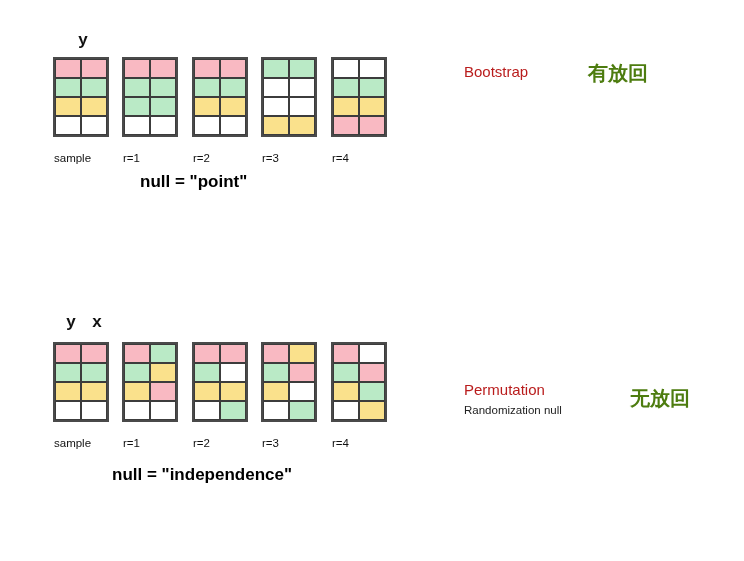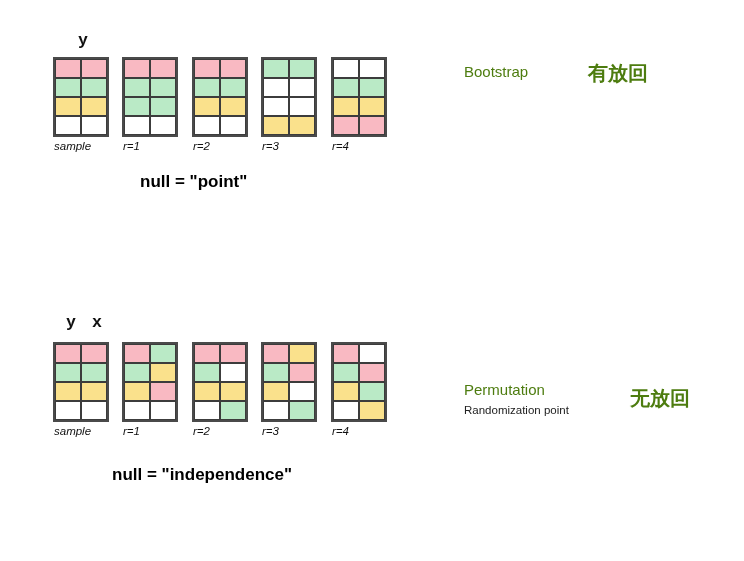--- a/index.html
+++ b/index.html
@@ -55,34 +55,33 @@
     height: 19px;
     box-sizing: border-box;
     border: 1px solid #3c3c3c;
   }
   .grid .cell.c-pink   { background: #f9b9c2; }
   .grid .cell.c-green  { background: #baeac6; }
   .grid .cell.c-yellow { background: #fae18c; }
   .grid .cell.c-white  { background: #ffffff; }
 
   .grid-label {
-    margin-top: 3px;
+    margin-top: 15px;
     font-size: 11.5px;
     color: #111111;
     text-align: left;
     padding-left: 1px;
     white-space: nowrap;
-    font-style: italic;
   }
 
   
   .method-en {
     position: absolute;
     font-size: 15px;
-    color: #4d7c0f;
+    color: #b91c1c;
     white-space: nowrap;
   }
   .method-sub {
     position: absolute;
     font-size: 11.5px;
     color: #222222;
     white-space: nowrap;
   }
   .method-cn {
     position: absolute;
@@ -337,17 +336,17 @@
         </div>
       <div class="row">
           <span class="cell c-white"></span>
           <span class="cell c-yellow"></span>
         </div>
     </div>
     <div class="grid-label">r=4</div>
   </div>
 
   <div class="method-en" style="left:464px; top:96px;">Permutation</div>
-  <div class="method-sub" style="left:464px; top:119px;">Randomization point</div>
+  <div class="method-sub" style="left:464px; top:119px;">Randomization null</div>
   <div class="method-cn" style="left:594px; top:100px;margin-left:36px;">无放回</div>
 
   <div class="null-caption" style="left:112px; top:180px;">null = "independence"</div>
 </div>
 
 </body></html>

